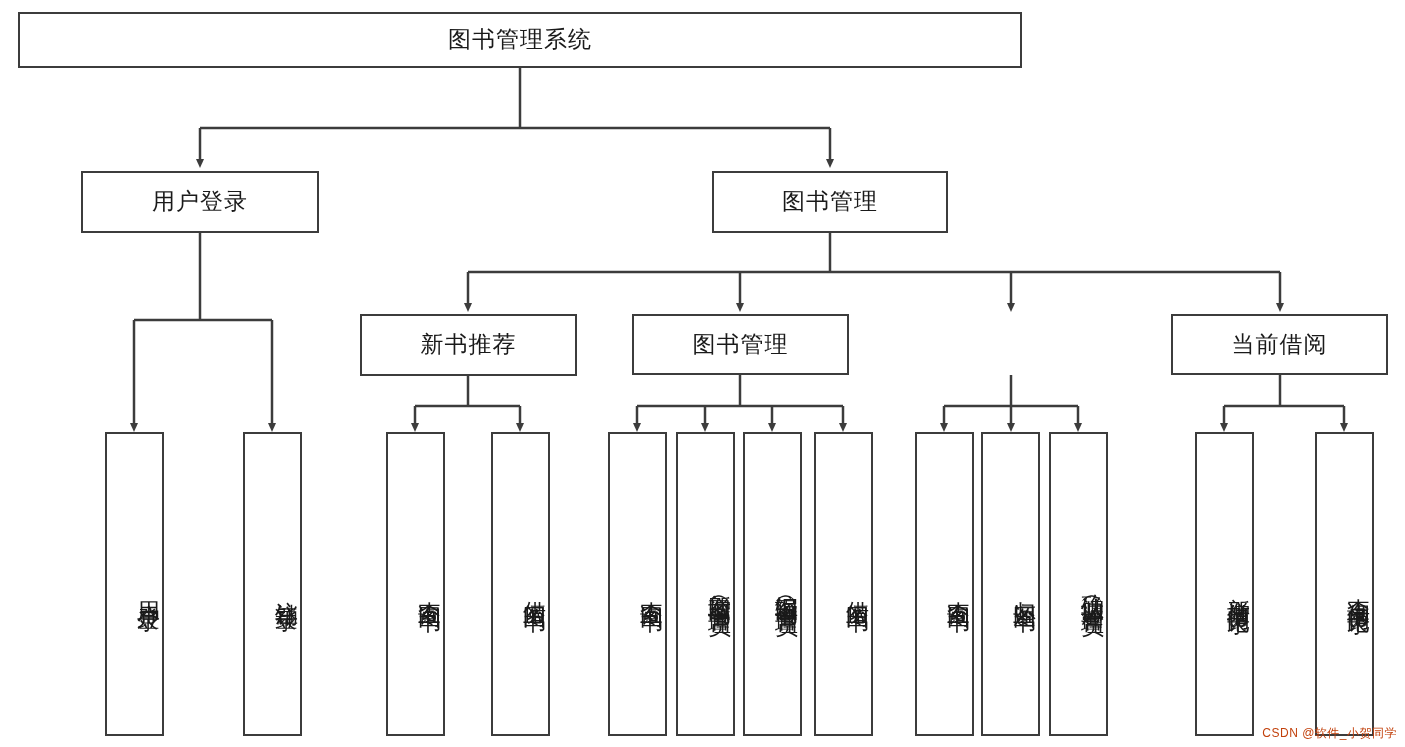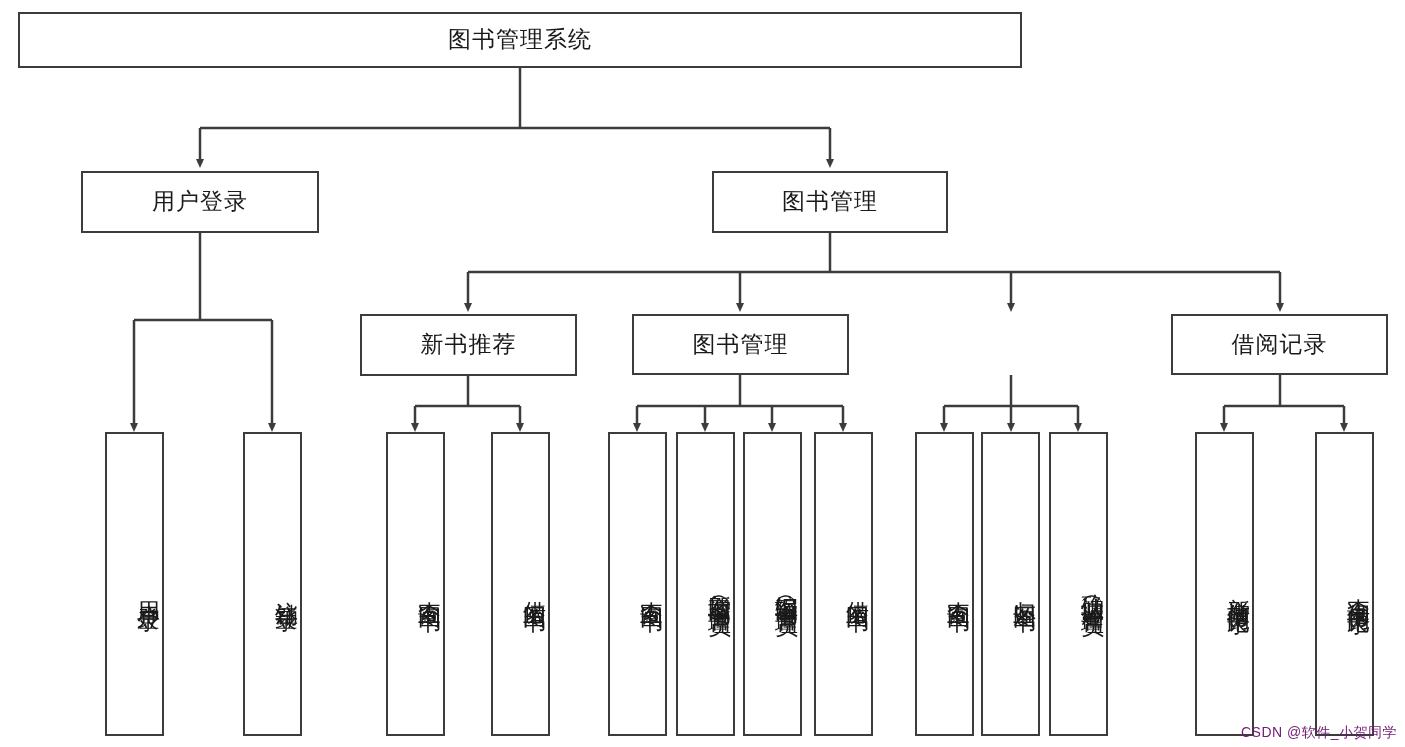--- a/index.html
+++ b/index.html
@@ -52,22 +52,22 @@
   }
   .node.vert .vlabel {
     writing-mode: vertical-rl;
     text-orientation: upright;
     white-space: nowrap;
   }
   .watermark {
     position: absolute;
     right: 8px;
     bottom: 5px;
-    font-size: 14px;
-    color: #701a75;
+    font-size: 12px;
+    color: #c2410c;
     letter-spacing: 0.5px;
     white-space: nowrap;
   }
 </style>
 </head>
 <body>
 
 <div id="canvas">
 
   <svg id="edges" viewBox="0 0 1405 747" xmlns="http://www.w3.org/2000/svg">
@@ -131,21 +131,21 @@
     <span>图书管理</span>
   </div>
 
   <div class="node horiz" style="left:360px; top:314px; width:217px; height:62px;">
     <span>新书推荐</span>
   </div>
   <div class="node horiz" style="left:632px; top:314px; width:217px; height:61px;">
     <span>图书管理</span>
   </div>
   <div class="node horiz" style="left:1171px; top:314px; width:217px; height:61px;">
-    <span>借阅记录</span>
+    <span>当前借阅</span>
   </div>
 
   <div class="node vert" style="left:105px; top:432px; width:59px; height:304px;">
     <span class="vlabel">用户登录</span>
   </div>
   <div class="node vert" style="left:243px; top:432px; width:59px; height:304px;">
     <span class="vlabel">注销登录</span>
   </div>
 
   <div class="node vert" style="left:386px; top:432px; width:59px; height:304px;">

